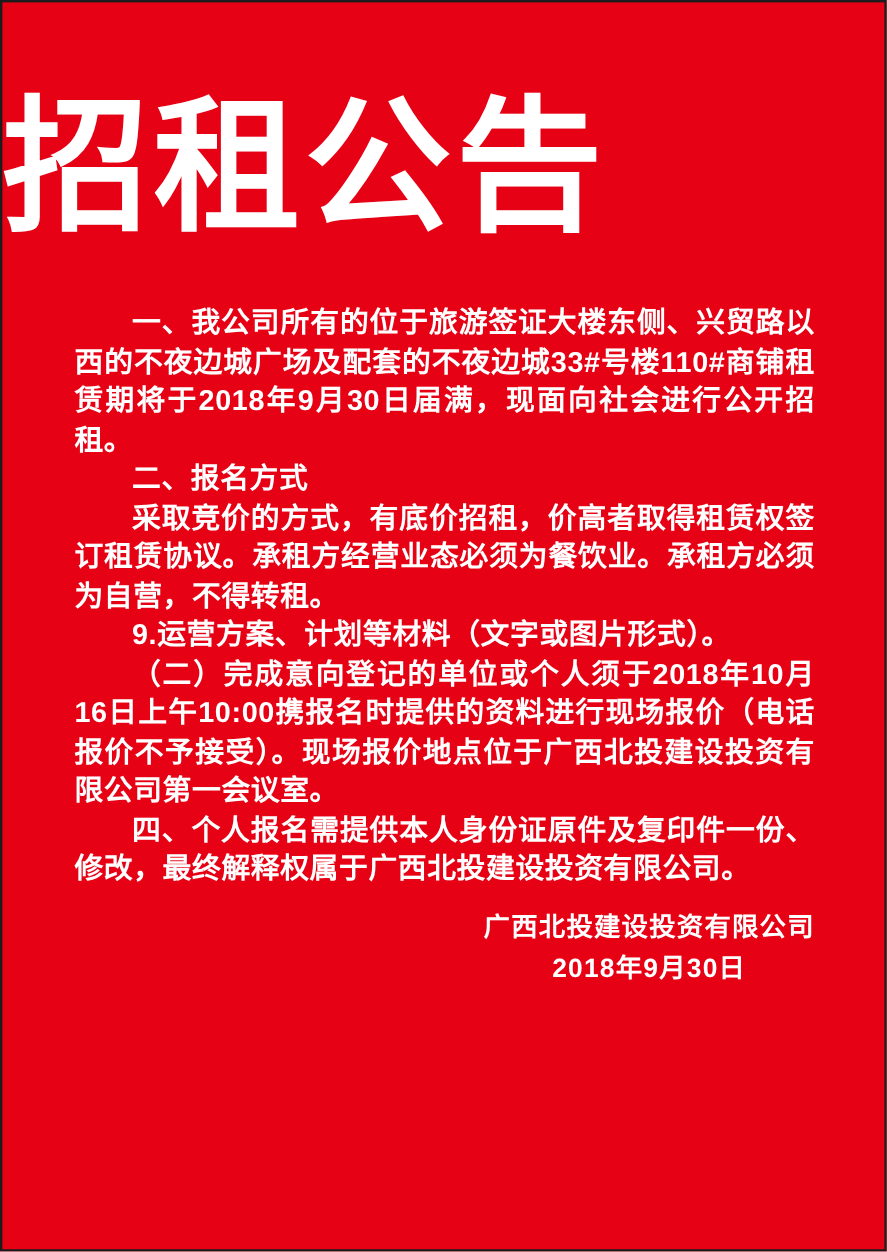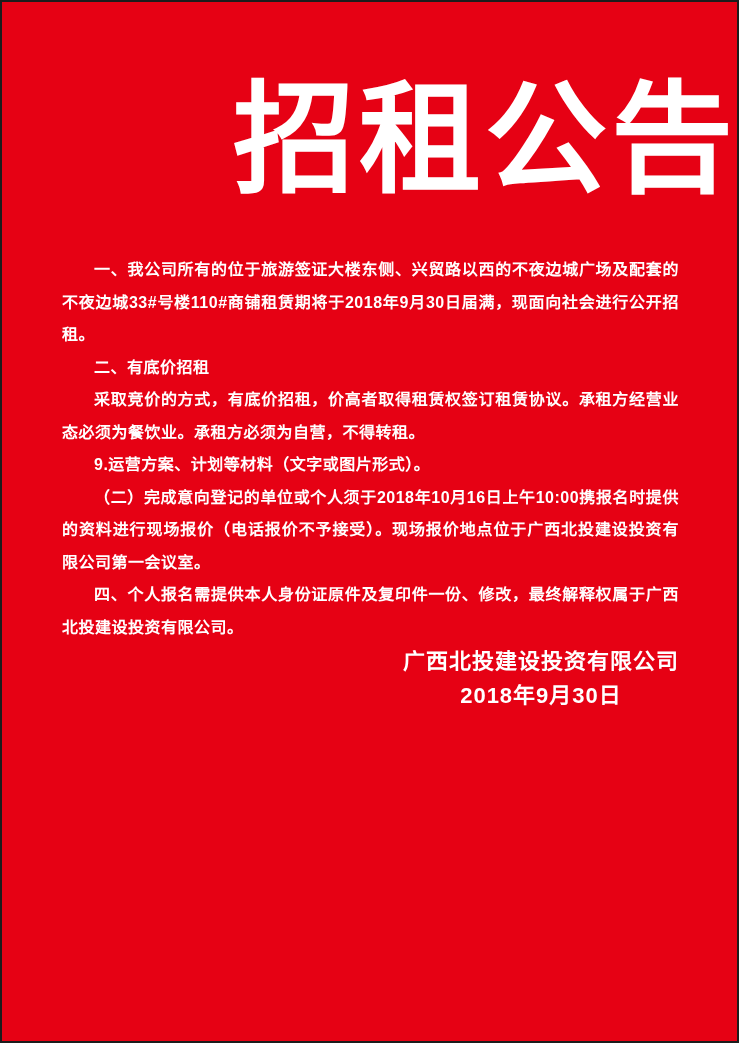--- a/index.html
+++ b/index.html
@@ -17,72 +17,72 @@
     box-sizing: border-box;
     width: 739px;
     height: 1043px;
     background: #e60114;
     border: 2px solid #1c1c1c;
     position: relative;
     color: #ffffff;
   }
   .title {
     margin-top: 66px;
-    text-align: right;
+    text-align: left;
     font-family: "DejaVu Serif", serif;
     font-weight: bold;
     font-size: 122px;
     line-height: 142px;
     letter-spacing: 4px;
     color: #ffffff;
     white-space: nowrap;
   }
   .content {
     margin: 44px 58px 0 60px;
   }
   .content p {
     margin: 0;
-    font-size: 16px;
+    font-size: 24px;
     line-height: 32.5px;
     font-weight: bold;
     color: #ffffff;
     text-indent: 2em;
     text-align: justify;
     letter-spacing: 0.5px;
   }
   .content p.contact-line {
     text-align: left;
   }
   .contact-gap {
     display: inline-block;
     width: 1.4em;
   }
   .signature {
-    margin-top: 1px;
+    margin-top: 14px;
     margin-right: 58px;
     margin-left: auto;
     width: max-content;
     text-align: center;
     font-weight: bold;
     font-size: 22px;
     line-height: 34px;
     color: #ffffff;
     letter-spacing: 1px;
   }
 </style>
 </head>
 <body>
 
 <div class="poster">
 
   <div class="title">招租公告</div>
 
   <div class="content">
     <p>一、我公司所有的位于旅游签证大楼东侧、兴贸路以西的不夜边城广场及配套的不夜边城33#号楼110#商铺租赁期将于2018年9月30日届满，现面向社会进行公开招租。</p>
-    <p>二、有底价招租</p>
+    <p>二、报名方式</p>
     <p>采取竞价的方式，有底价招租，价高者取得租赁权签订租赁协议。承租方经营业态必须为餐饮业。承租方必须为自营，不得转租。</p>
     <p>9.运营方案、计划等材料（文字或图片形式）。</p>
     <p>（二）完成意向登记的单位或个人须于2018年10月16日上午10:00携报名时提供的资料进行现场报价（电话报价不予接受）。现场报价地点位于广西北投建设投资有限公司第一会议室。</p>
     <p>四、个人报名需提供本人身份证原件及复印件一份、修改，最终解释权属于广西北投建设投资有限公司。</p>
   </div>
 
   <div class="signature">
     <div>广西北投建设投资有限公司</div>
     <div>2018年9月30日</div>
   </div>

